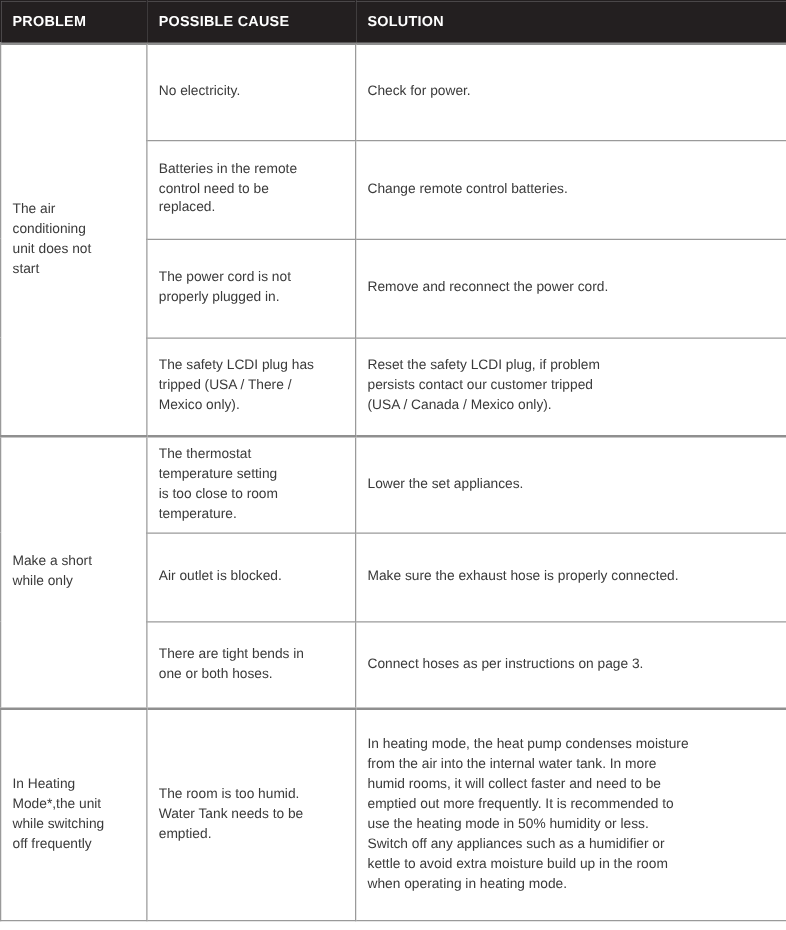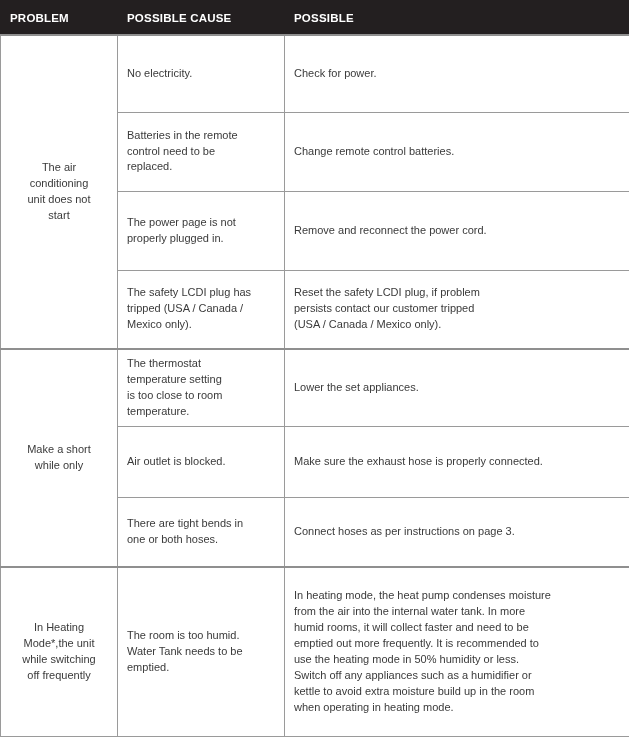--- a/index.html
+++ b/index.html
@@ -56,21 +56,20 @@
   
   col.c-problem  { width: 117px; }
   col.c-cause    { width: 167px; }
   col.c-solution { width: 345px; }
 
   
   td.problem-cell {
     vertical-align: middle;
     padding-left: 9px;
     padding-right: 6px;
-    text-align: center;
   }
 
   
   tr.group-start > td {
     border-top: 2px solid #8f8f8f;
   }
 
   td.solution-long {
     line-height: 1.55;
     padding-top: 7px;
@@ -87,47 +86,47 @@
   <table class="tshoot">
     <colgroup>
       <col class="c-problem">
       <col class="c-cause">
       <col class="c-solution">
     </colgroup>
     <thead>
       <tr>
         <th>PROBLEM</th>
         <th>POSSIBLE CAUSE</th>
-        <th>POSSIBLE</th>
+        <th>SOLUTION</th>
       </tr>
     </thead>
     <tbody>
 
       <tr class="group-start">
         <td class="problem-cell nowrapfix" rowspan="4">The air
 conditioning
 unit does not
 start</td>
         <td class="nowrapfix" style="height:77px">No electricity.</td>
         <td class="nowrapfix">Check for power.</td>
       </tr>
       <tr>
         <td class="nowrapfix" style="height:79px">Batteries in the remote
 control need to be
 replaced.</td>
         <td class="nowrapfix">Change remote control batteries.</td>
       </tr>
       <tr>
-        <td class="nowrapfix" style="height:79px">The power page is not
+        <td class="nowrapfix" style="height:79px">The power cord is not
 properly plugged in.</td>
         <td class="nowrapfix">Remove and reconnect the power cord.</td>
       </tr>
       <tr>
         <td class="nowrapfix" style="height:79px">The safety LCDI plug has
-tripped (USA / Canada /
+tripped (USA / There /
 Mexico only).</td>
         <td class="nowrapfix">Reset the safety LCDI plug, if problem
 persists contact our customer tripped
 (USA / Canada / Mexico only).</td>
       </tr>
 
       <tr class="group-start">
         <td class="problem-cell nowrapfix" rowspan="3">Make a short
 while only</td>
         <td class="nowrapfix" style="height:71px">The thermostat

